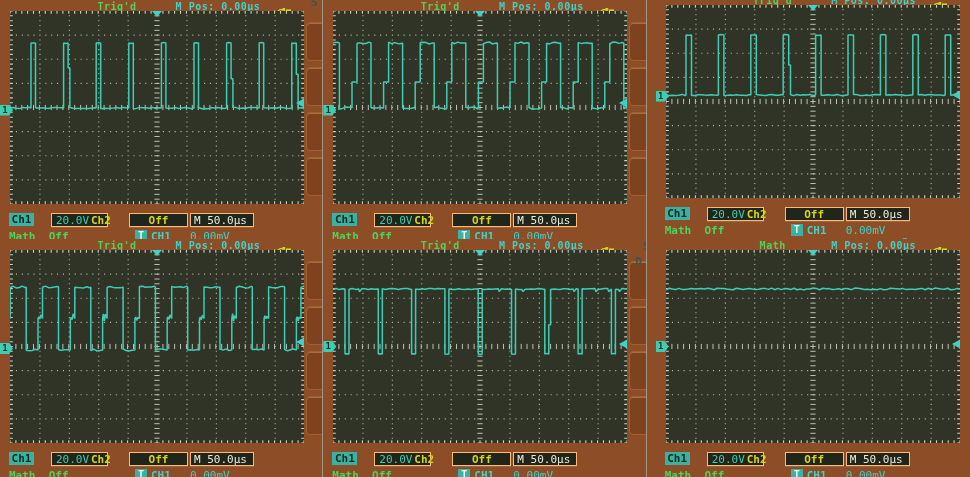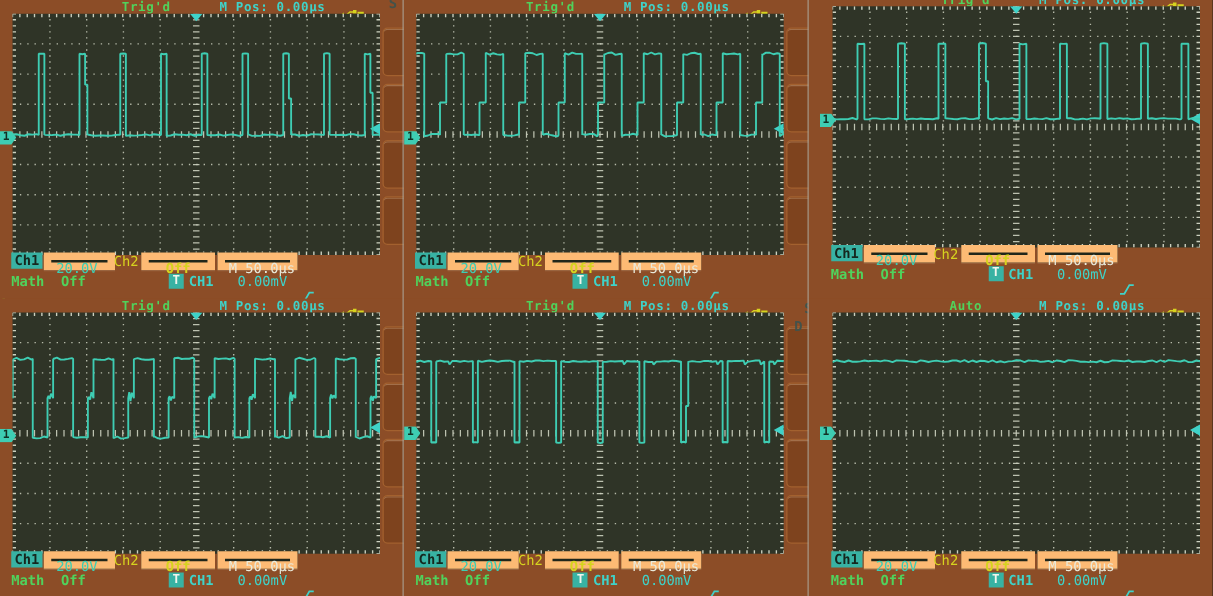--- a/index.html
+++ b/index.html
@@ -12,27 +12,27 @@
   .display{position:absolute;left:10px;top:11px;width:294px;height:193px;background:var(--screen);}
   .display svg{position:absolute;left:0;top:0;width:100%;height:100%;display:block;}
   .hdr{position:absolute;top:1px;font-size:10px;font-weight:bold;letter-spacing:.5px;white-space:pre;}
   .hdr-trig{left:73px;width:88px;text-align:center;color:var(--green);}
   .hdr-mpos{left:156px;width:124px;text-align:center;color:var(--teal);}
   .hdr-usb{position:absolute;left:271px;top:2px;width:22px;height:10px;color:var(--yellow);}
   .ch-marker{position:absolute;left:0;width:13px;height:11px;background:var(--trace);
              color:#123024;font-size:9px;font-weight:bold;line-height:11px;text-align:center;
              clip-path:polygon(0 0,70% 0,100% 50%,70% 100%,0 100%);
              padding-right:3px;box-sizing:border-box;}
-  .status{position:absolute;left:0;top:201px;width:324px;height:34px;font-size:11px;line-height:13px;}
+  .status{position:absolute;left:0;top:212px;width:324px;height:34px;font-size:11px;line-height:13px;}
   .status span{position:absolute;white-space:pre;}
   .chip{background:var(--chip);color:var(--chip-text);font-weight:bold;text-align:center;}
   .chip-ch1{left:9px;top:1px;width:25px;height:13px;}
-  .box{background:var(--box);border:6px solid #fdba74;box-shadow:0 1px 0 rgba(240,240,215,.14);box-sizing:border-box;}
+  .box{background:var(--box);border:1px solid #fdba74;box-shadow:0 1px 0 rgba(240,240,215,.14);box-sizing:border-box;margin-left:16px;}
   .val1{left:35px;top:1px;width:57px;height:14px;color:var(--trace);padding-left:4px;}
-  .lbl-ch2{left:91px;top:2px;color:var(--yellow);font-weight:normal;}
+  .lbl-ch2{left:91px;top:2px;color:var(--yellow);font-weight:bold;}
   .val2{left:113px;top:1px;width:59px;height:14px;color:var(--yellow);text-align:center;font-weight:bold;}
   .valm{left:174px;top:1px;width:64px;height:14px;color:var(--white);padding-left:3px;}
   .math{left:9px;top:18px;color:var(--green);font-weight:bold;}
   .tchip{left:135px;top:18px;width:12px;height:12px;line-height:12px;background:var(--chip);
          color:#F0F5EC;font-weight:bold;text-align:center;font-size:10px;}
   .tch{left:151px;top:18px;color:var(--teal);font-weight:bold;}
   .slope{left:173px;top:17px;width:13px;height:13px;color:var(--teal);}
   .tlev{left:190px;top:18px;color:var(--teal);font-weight:normal;}
   .menu-sliver{position:absolute;left:306px;top:22px;width:28px;height:195px;}
   .menu-box{position:absolute;left:0;width:26px;height:37px;border:1px solid #A3612F;border-radius:4px;
@@ -288,21 +288,21 @@
         <div class="menu-box" style="top:45px"></div>
         <div class="menu-box" style="top:90px"></div>
         <div class="menu-box" style="top:135px"></div>
       </div>
     </div>
   <div class="frag" style="left: 320px; top: 1px;">St</div>
         <div class="frag" style="left: 312px; top: 16px;">D</div>
       </div>
       <div class="scope" style="left: 646.66px; top: 238.5px;">
     <div class="inner" style="transform: translate(9px, 0px);">
-      <div class="hdr hdr-trig">Auto</div>
+      <div class="hdr hdr-trig">Math</div>
       <div class="hdr hdr-mpos">M Pos: 0.00µs</div>
       <div class="hdr-usb">
         <svg viewBox="0 0 22 10" width="22" height="10">
           <path d="M2 5 H15" stroke="currentColor" stroke-width="1.6" fill="none"></path>
           <path d="M6 5 L9 2.6 H12" stroke="currentColor" stroke-width="1.2" fill="none"></path>
           <path d="M7.5 5 L10.5 7.4 H12.5" stroke="currentColor" stroke-width="1.2" fill="none"></path>
           <rect x="11.4" y="1" width="2.8" height="2.8" fill="currentColor"></rect>
           <circle cx="13.2" cy="7.4" r="1.5" fill="currentColor"></circle>
           <rect x="15" y="2.4" width="5" height="5" fill="currentColor"></rect>
           <path d="M1 5 L4.2 3 V7 Z" fill="currentColor"></path>

